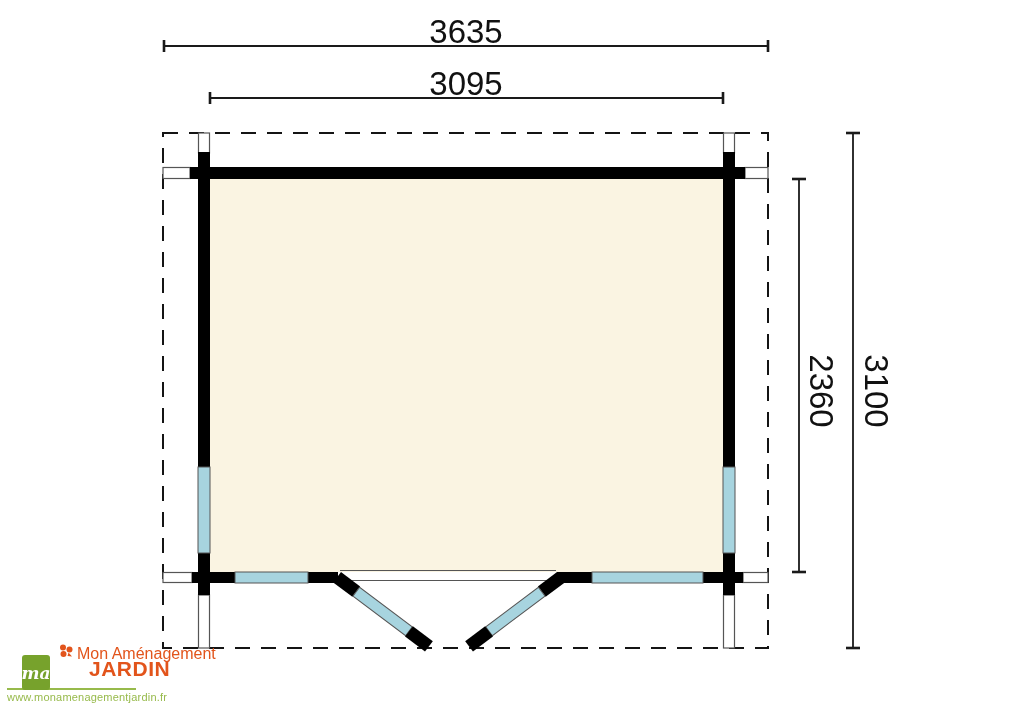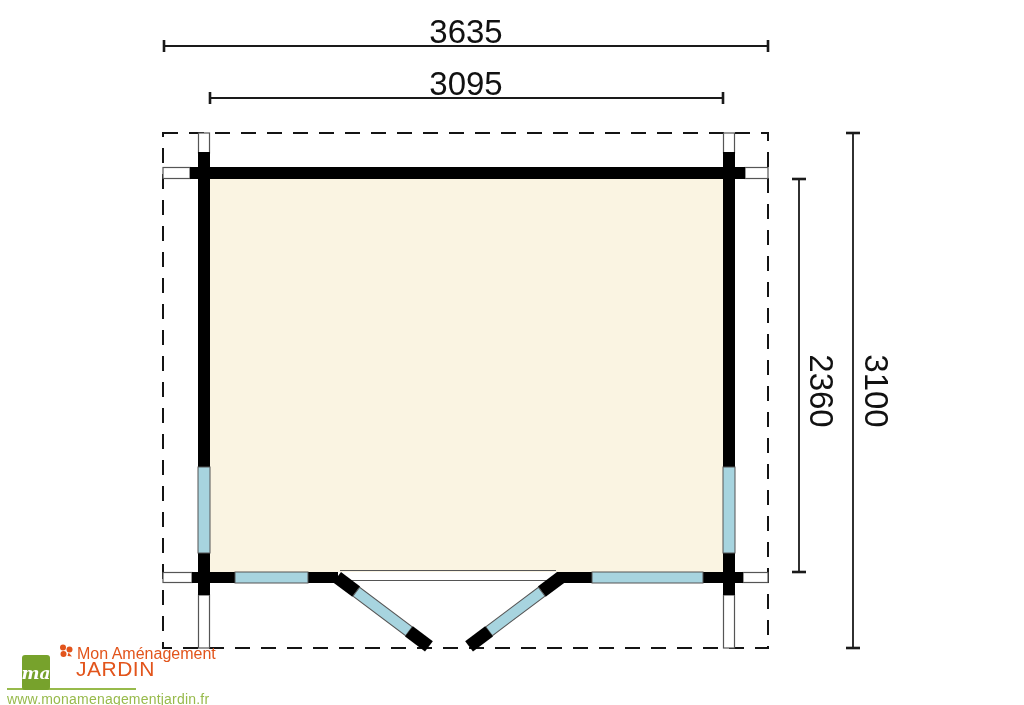--- a/index.html
+++ b/index.html
@@ -27,27 +27,27 @@
     color:#fff;font-family:"DejaVu Serif",serif;font-style:italic;
     font-size:17px;font-weight:bold;
   }
   .clover{position:absolute;left:51px;top:1px;width:16px;height:16px;}
   .clover svg{display:block;width:16px;height:16px;}
   .brand-top{
     position:absolute;left:70px;top:3px;white-space:nowrap;
     color:var(--logo-orange);font-size:16px;font-weight:500;
   }
   .brand-main{
-    position:absolute;left:69px;top:15px;white-space:nowrap;
-    color:var(--logo-orange);font-size:21px;font-weight:normal;letter-spacing:.5px;text-align:right;
+    position:absolute;left:82px;top:15px;white-space:nowrap;
+    color:var(--logo-orange);font-size:21px;font-weight:bold;letter-spacing:.5px;text-align:right;
   }
   .logo-rule{position:absolute;left:0;top:46px;width:129px;height:1.5px;background:var(--url-green);z-index:1;}
   .logo-url{
     position:absolute;left:0;top:48.5px;white-space:nowrap;
-    color:var(--url-green);font-size:14px;letter-spacing:.2px;
+    color:var(--url-green);font-size:11px;letter-spacing:.2px;
   }
 </style>
 </head>
 <body>
 
 <div class="canvas">
 
   <svg class="plan" width="1024" height="705" viewBox="0 0 1024 705">
 
     <rect class="dash-outline" x="163" y="133" width="605" height="515"></rect>

